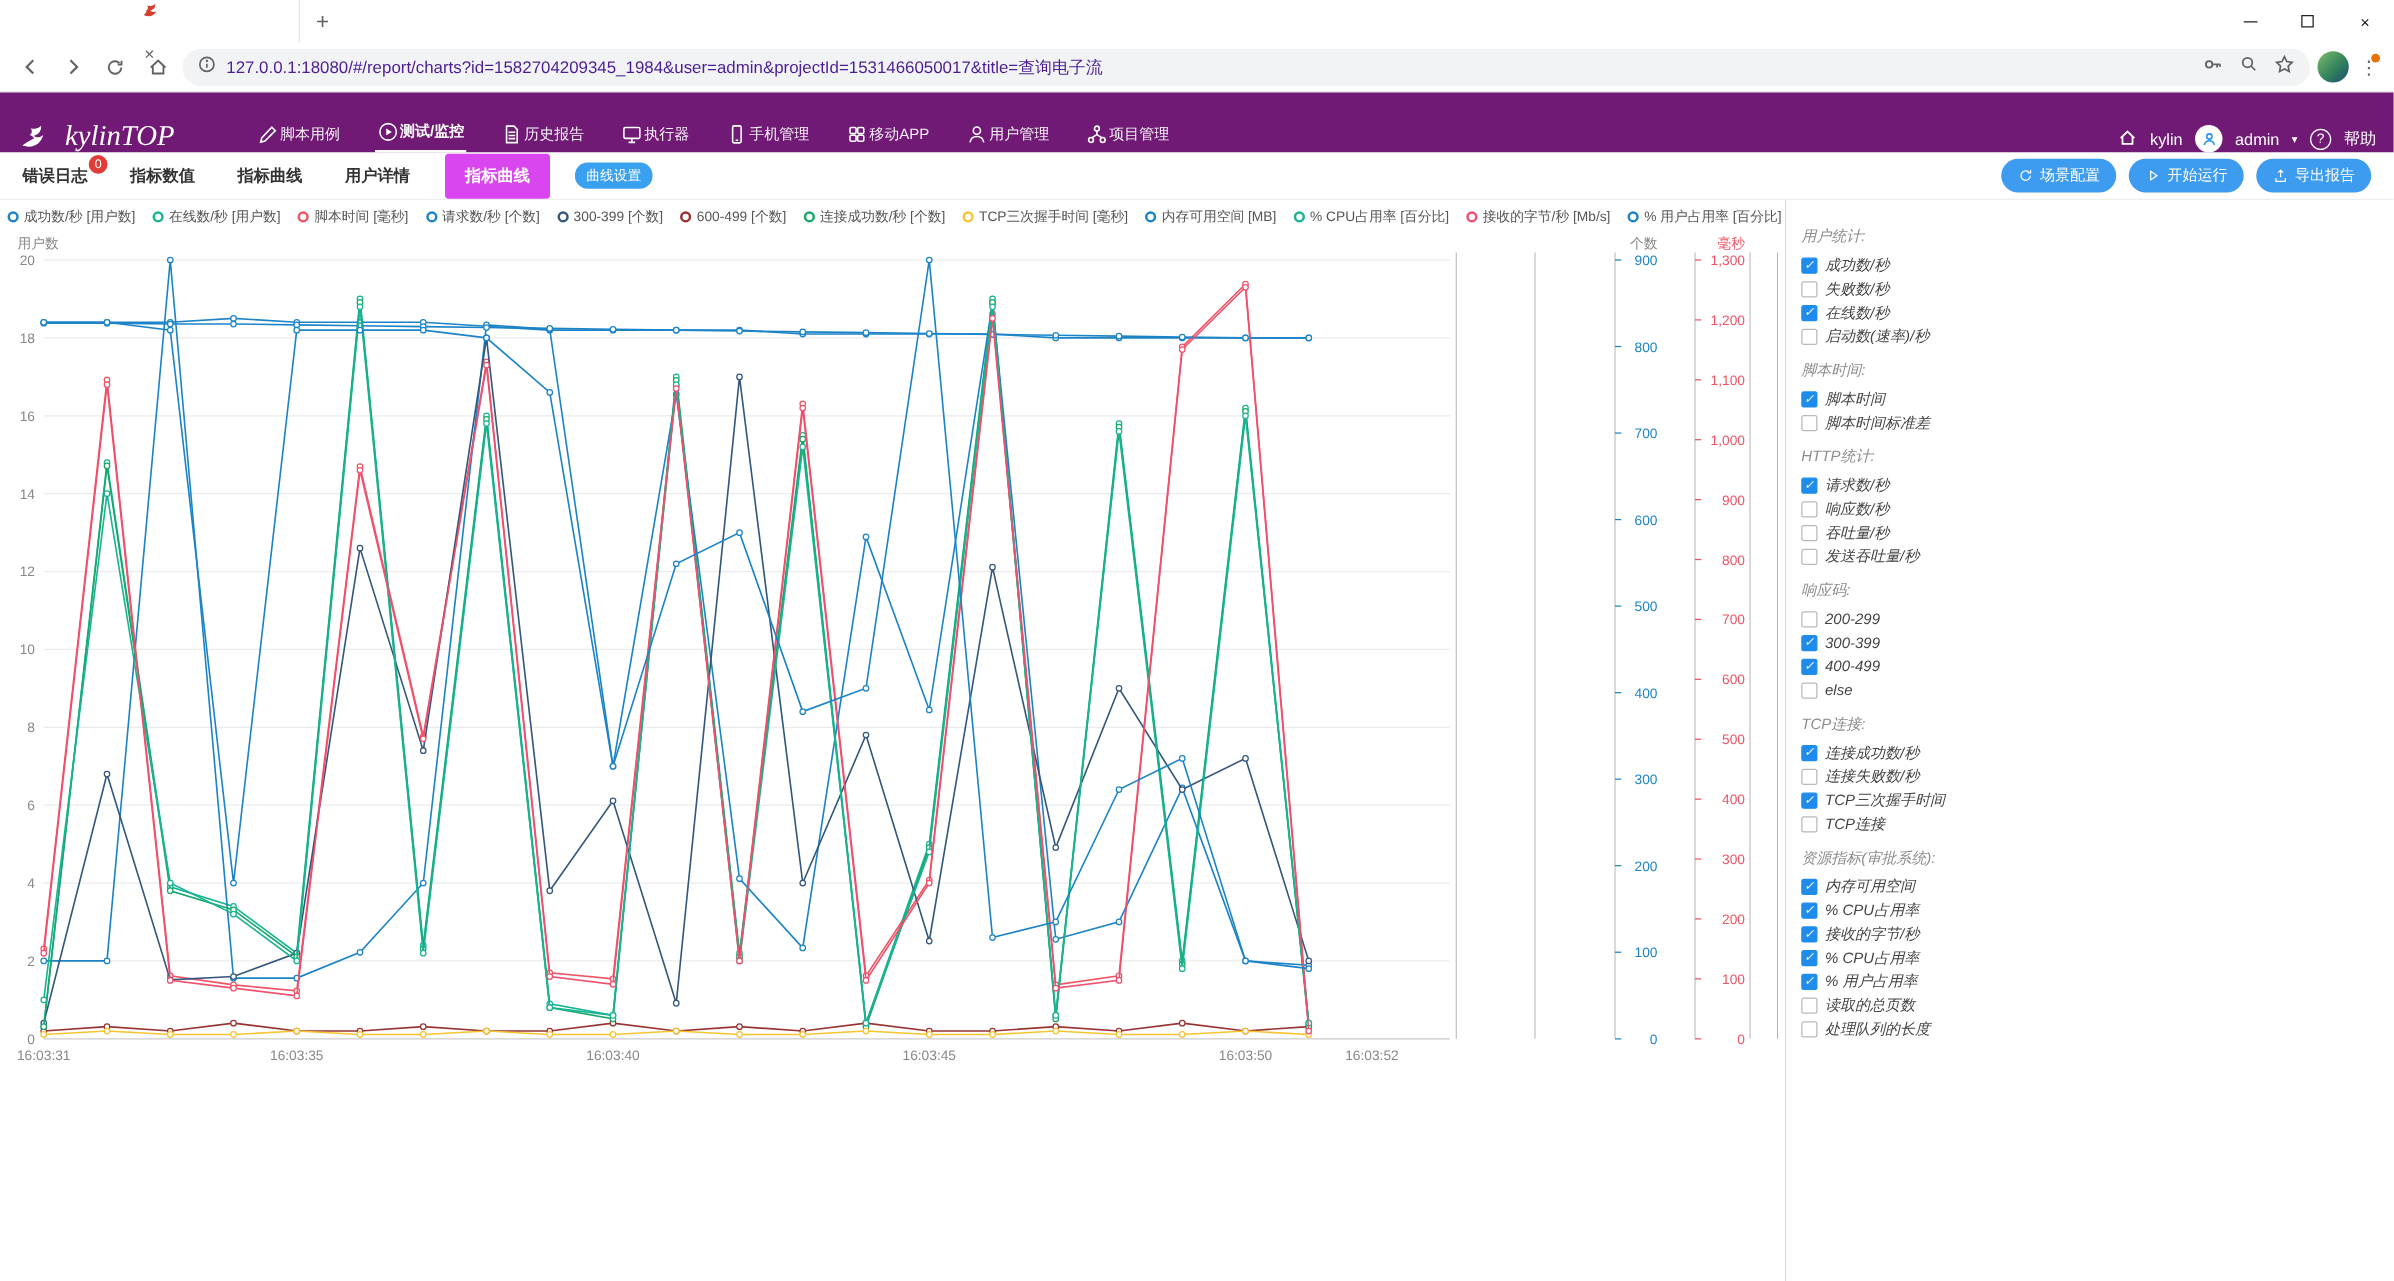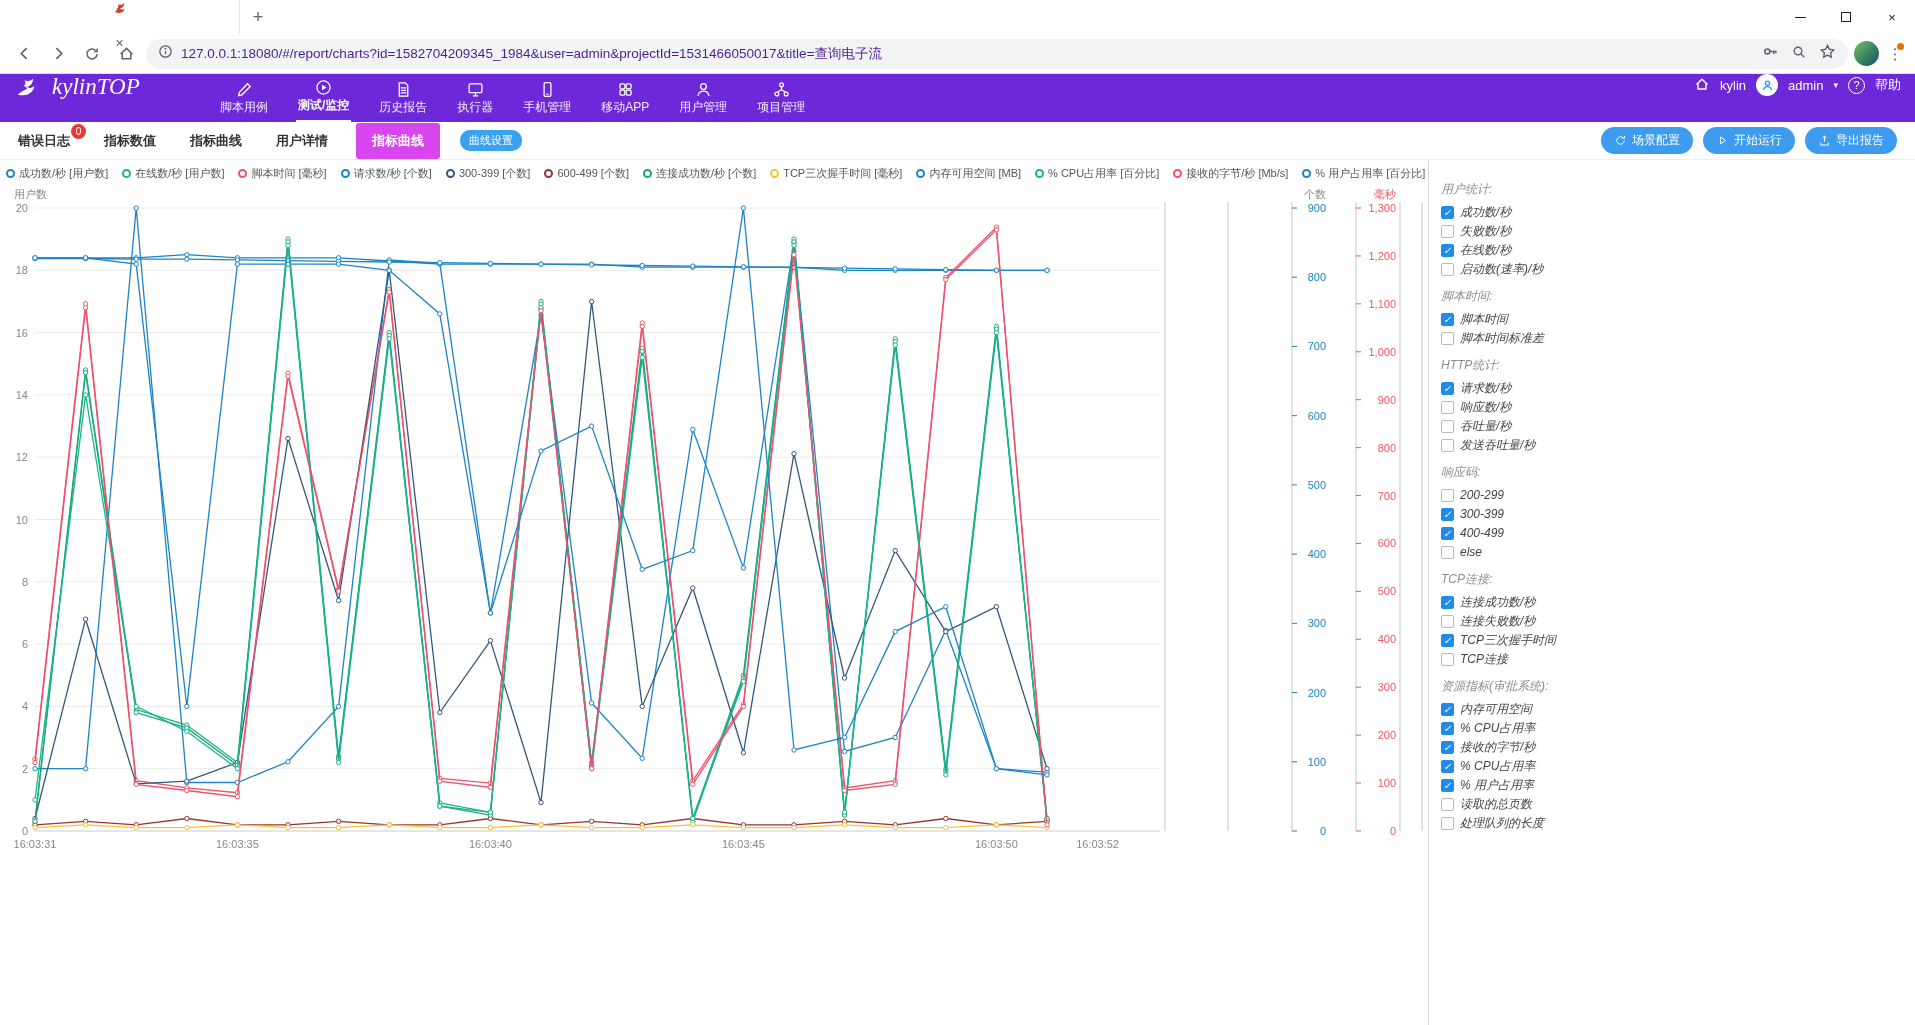--- a/index.html
+++ b/index.html
@@ -26,25 +26,25 @@
              align-items:center; gap:8px; padding:0 12px; }
   .omni-url { flex:1; font-size:13.5px; color:#4c1d95; white-space:nowrap; overflow:hidden; }
   .omni-right { display:flex; align-items:center; gap:12px; }
   .avatar-br { width:25px; height:25px; border-radius:50%;
                background:linear-gradient(135deg,#7bbf6a,#2f7d5d 60%,#1f4d7a); }
   .kebab { position:relative; width:20px; height:28px; display:flex; align-items:center; justify-content:center;
            color:#5f6368; font-size:15px; }
   .kebab .dot { position:absolute; top:3px; right:1px; width:7px; height:7px; border-radius:50%; background:#e8710a; }
 
   
-  .appheader { height:48px; background:#6d28d9; display:flex; align-items:flex-start; color:#fff; padding:0 14px;gap:14px; }
+  .appheader { height:48px; background:#701a75; display:flex; align-items:flex-end; color:#fff; padding:0 14px; }
   .brand { display:flex; align-items:center; gap:8px; width:190px; }
   .brand-name { font-family:"Liberation Serif", serif; font-style:italic; font-size:23px; color:#fff; }
   .mainnav { display:flex; align-items:flex-end; gap:26px; height:100%; }
-  .nav-item { display:flex; flex-direction:column; align-items:center; justify-content:center; gap:1px;
+  .nav-item { display:flex; align-items:center; justify-content:center; gap:1px;
               font-size:12px; color:rgba(255,255,255,.92); padding:5px 2px 6px; cursor:pointer; }
   .nav-item.active { border-bottom:2px solid #fff; color:#fff; font-weight:bold; }
   .hdr-right { margin-left:auto; display:flex; align-items:center; gap:10px; font-size:13px; }
   .hdr-avatar { width:22px; height:22px; border-radius:50%; background:#fff; color:#2697f3;
                 display:flex; align-items:center; justify-content:center; font-size:13px; }
   .help-circle { width:17px; height:17px; border-radius:50%; border:1.4px solid #fff; display:flex;
                  align-items:center; justify-content:center; font-size:11px; }
   .caret { font-size:9px; }
 
   

